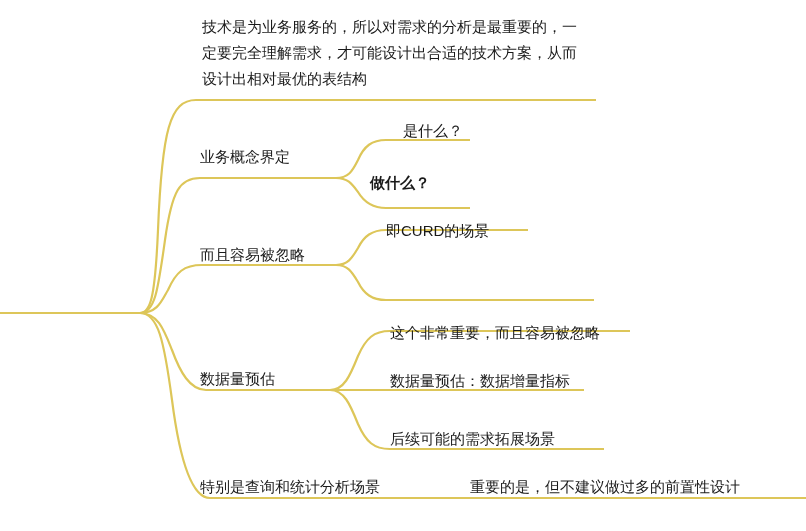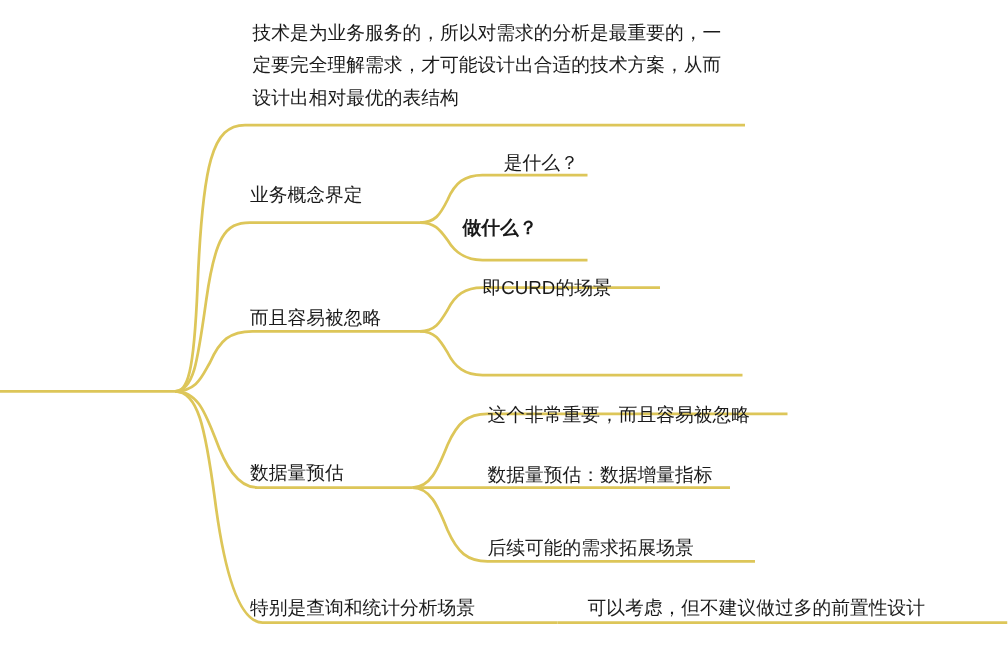--- a/index.html
+++ b/index.html
@@ -98,15 +98,15 @@
 
   <div class="node node-l1" style="left:200px; top:244px;">而且容易被忽略</div>
   <div class="node node-l2" style="left:386px; top:220px;">即CURD的场景</div>
 
   <div class="node node-l1 bold" style="left:200px; top:368px;">数据量预估</div>
   <div class="node node-l2" style="left:390px; top:322px;">这个非常重要，而且容易被忽略</div>
   <div class="node node-l2" style="left:390px; top:370px;">数据量预估：数据增量指标</div>
   <div class="node node-l2" style="left:390px; top:428px;">后续可能的需求拓展场景</div>
 
   <div class="node node-l1" style="left:200px; top:476px;">特别是查询和统计分析场景</div>
-  <div class="node node-l2" style="left:470px; top:476px;">可以考虑，但不建议做过多的前置性设计</div>
+  <div class="node node-l2" style="left:470px; top:476px;">重要的是，但不建议做过多的前置性设计</div>
 
 </div>
 
 </body></html>

